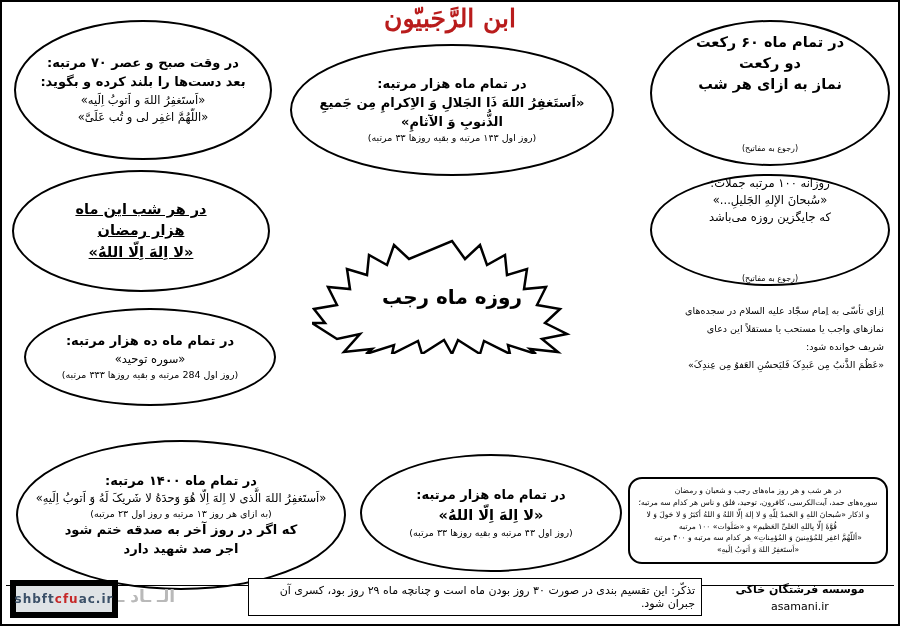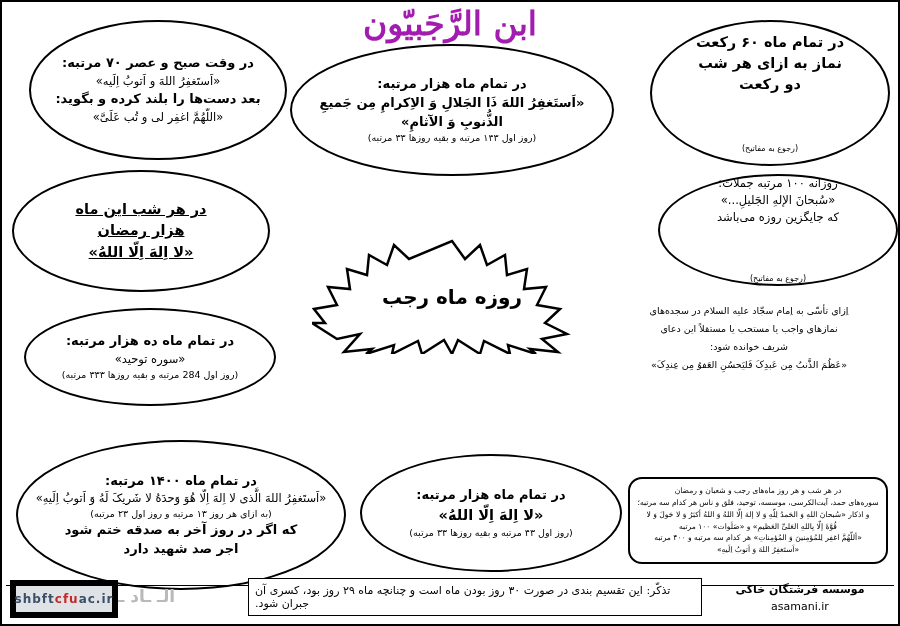--- a/index.html
+++ b/index.html
@@ -25,23 +25,23 @@
   }
 
   
   .brand {
     position: absolute;
     top: 2px;
     left: 0;
     right: 0;
     text-align: center;
     font-family: "DejaVu Serif", serif;
-    font-size: 33px;
-    font-weight: bold;
-    color: #a21caf;
+    font-size: 25px;
+    font-weight: bold;
+    color: #b91c1c;
     letter-spacing: 0.5px;
     direction: rtl;
   }
 
   
   .oval {
     position: absolute;
     border: 2.5px solid #000;
     border-radius: 50%;
     box-sizing: border-box;
@@ -114,21 +114,21 @@
   }
   .footer-note {
     position: absolute;
     left: 246px;
     bottom: 8px;
     width: 440px;
     border: 1.5px solid #000;
     font-size: 11px;
     padding: 5px 6px;
     direction: rtl;
-    text-align: left;
+    text-align: right;
     background: #fff;
   }
   .footer-right {
     position: absolute;
     right: 8px;
     bottom: 8px;
     width: 180px;
     text-align: center;
     direction: rtl;
     font-size: 11px;
@@ -188,55 +188,54 @@
   }
   #dense-block .l { display: block; }
 
   
   #mid-right-text {
     position: absolute;
     right: 14px;
     top: 300px;
     width: 270px;
     direction: rtl;
-    text-align: center;
     font-size: 9.5px;
     line-height: 1.9;
   }
   #mid-right-text .l { display: block; }
 </style>
 </head>
 <body>
 
 <div id="poster">
 
   <div class="brand">ابن الرَّجَبیّون</div>
 
-  <div class="oval" style="left:27px; top:18px; width:258px; height:140px;text-align:center;">
+  <div class="oval" style="left:12px; top:18px; width:258px; height:140px;text-align:center;">
     <span class="l mid">در وقت صبح و عصر ۷۰ مرتبه:</span>
+    <span class="l mid">بعد دست‌ها را بلند کرده و بگوید:</span>
     <span class="l sm">«اَستَغفِرُ اللهَ و اَتوبُ اِلَیه»</span>
-    <span class="l mid">بعد دست‌ها را بلند کرده و بگوید:</span>
     <span class="l sm">«اللّهُمَّ اغفِر لی و تُب عَلَیَّ»</span>
   </div>
 
   <div class="oval" style="left:288px; top:42px; width:324px; height:132px;">
     <span class="l mid">در تمام ماه هزار مرتبه:</span>
     <span class="l mid">«اَستَغفِرُ اللهَ ذَا الجَلالِ وَ الاِکرامِ مِن جَمیعِ</span>
     <span class="l mid">الذُّنوبِ وَ الآثامِ»</span>
     <span class="l xs">(روز اول ۱۴۳ مرتبه و بقیه روزها ۳۳ مرتبه)</span>
   </div>
 
   <div class="oval" style="right:8px; top:18px; width:240px; height:146px;">
     <span class="l big">در تمام ماه ۶۰ رکعت</span>
+    <span class="l big">دو رکعت</span>
     <span class="l big">نماز به ازای هر شب</span>
-    <span class="l big">دو رکعت</span>
     <span class="l xxs">(رجوع به مفاتیح)</span>
   </div>
 
-  <div class="oval" style="right:0; top:172px; width:240px; height:112px;align-items:flex-end;">
+  <div class="oval" style="right:8px; top:172px; width:240px; height:112px;align-items:flex-end;">
     <span class="l sm">روزانه ۱۰۰ مرتبه جملات:</span>
     <span class="l sm">«سُبحانَ الإلهِ الجَلیلِ...»</span>
     <span class="l sm">که جایگزین روزه می‌باشد</span>
     <span class="l xxs">(رجوع به مفاتیح)</span>
   </div>
 
   <div class="oval" style="left:10px; top:168px; width:258px; height:122px;text-decoration:underline;">
     <span class="l big">در هر شب این ماه</span>
     <span class="l big">هزار رمضان</span>
     <span class="l big">«لا اِلهَ اِلّا اللهُ»</span>
@@ -271,21 +270,21 @@
 
   <div id="mid-right-text">
     <span class="l">اِزای تأسّی به اِمام سجّاد علیه السلام در سجده‌های</span>
     <span class="l">نمازهای واجب یا مستحب یا مستقلاً این دعای</span>
     <span class="l">شریف خوانده شود:</span>
     <span class="l">«عَظُمَ الذَّنبُ مِن عَبدِکَ فَلیَحسُنِ العَفوُ مِن عِندِکَ»</span>
   </div>
 
   <div id="dense-block">
     <span class="l">در هر شب و هر روز ماه‌های رجب و شعبان و رمضان</span>
-    <span class="l">سوره‌های حمد، آیت‌الکرسی، موسسه، توحید، فلق و ناس هر کدام سه مرتبه؛</span>
+    <span class="l">سوره‌های حمد، آیت‌الکرسی، کافرون، توحید، فلق و ناس هر کدام سه مرتبه؛</span>
     <span class="l">و اذکار «سُبحانَ اللهِ وَ الحَمدُ لِلّهِ وَ لا إلهَ إلّا اللهُ وَ اللهُ أکبَرُ وَ لا حَولَ وَ لا</span>
     <span class="l">قُوَّةَ إلّا بِاللهِ العَلیِّ العَظیمِ» و «صَلَوات» ۱۰۰ مرتبه</span>
     <span class="l">«أللّهُمَّ اغفِر لِلمُؤمِنینَ وَ المُؤمِناتِ» هر کدام سه مرتبه و ۴۰۰ مرتبه</span>
     <span class="l">«اَستَغفِرُ اللهَ وَ اَتوبُ اِلَیهِ»</span>
   </div>
 
   <div class="footer-line"></div>
 
   <div class="footer-note">تذکّر: این تقسیم بندی در صورت ۳۰ روز بودن ماه است و چنانچه ماه ۲۹ روز بود، کسری آن جبران شود.</div>
 

